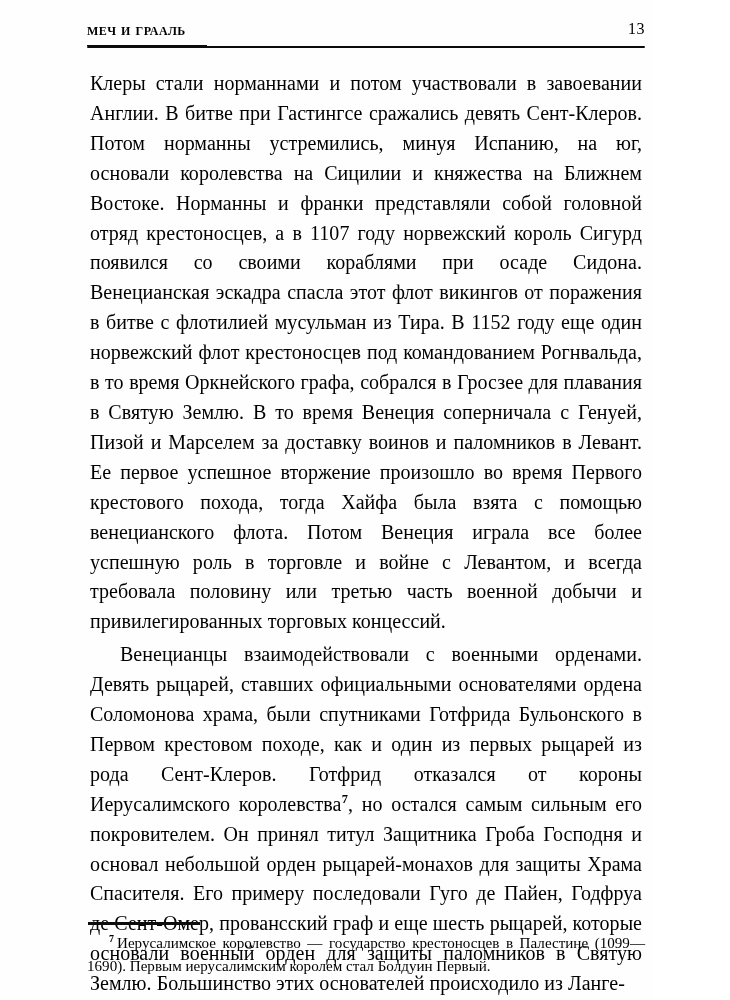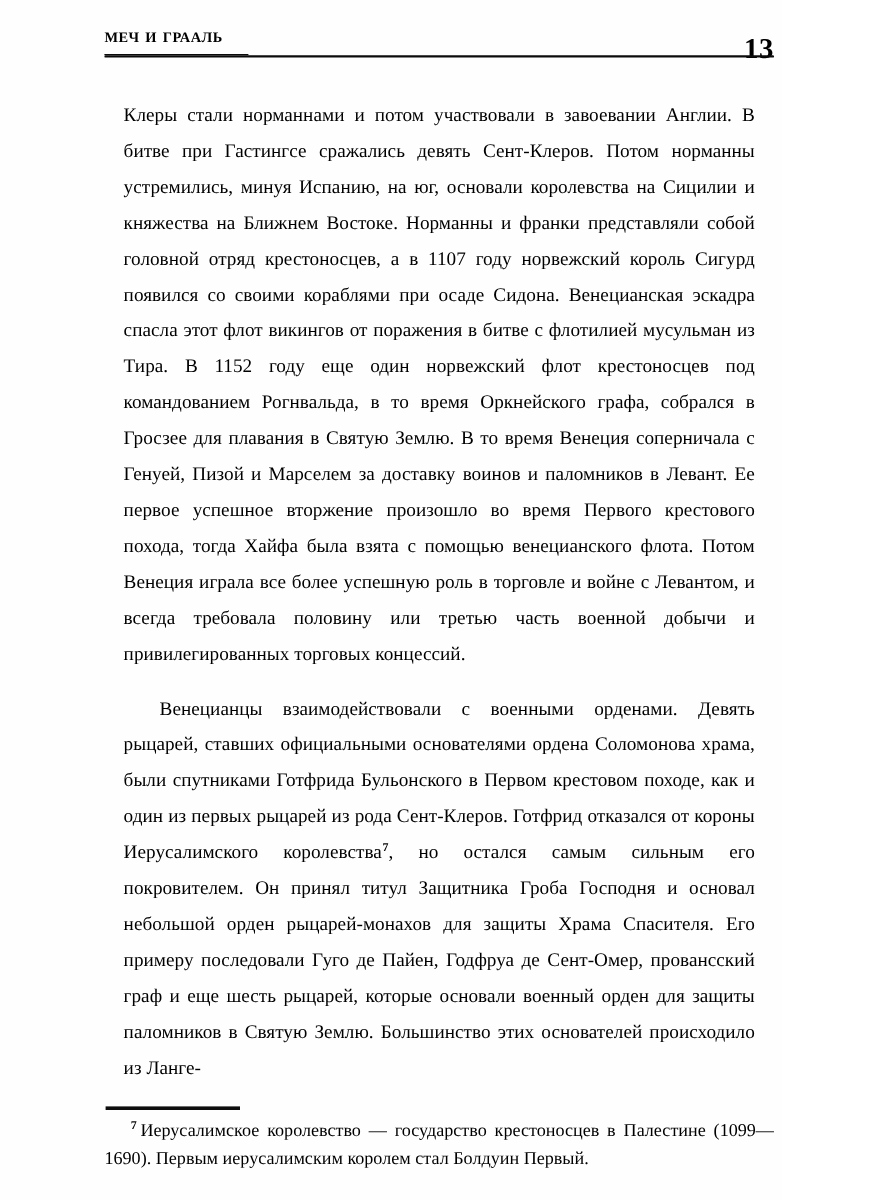--- a/index.html
+++ b/index.html
@@ -42,23 +42,23 @@
     font-size: 17.5px;
     letter-spacing: 0.4px;
     font-variant: small-caps;
     text-transform: lowercase;
     line-height: 22px;
     white-space: nowrap;
   }
   .head-folio {
     position: absolute;
     right: 0;
-    top: 12px;
-    font-weight: bold;
-    font-size: 24px;
+    top: 0;
+    font-weight: normal;
+    font-size: 16px;
     line-height: 22px;
     letter-spacing: 0.5px;
   }
   .head-rule {
     position: absolute;
     left: 87px;
     top: 46px;
     width: 558px;
     height: 2.4px;
     background: #0b0b0b;
@@ -75,24 +75,24 @@
   }
 
   
   .body-col {
     position: absolute;
     left: 87px;
     top: 66px;
     width: 558px;
   }
   p.para {
-    margin: 16px;
+    margin: 3px;
     text-align: justify;
     text-align-last: left;
-    font-size: 16px;
+    font-size: 20px;
     line-height: 29.9px;
     letter-spacing: 0.02px;
     word-spacing: 0.1px;
     hyphens: manual;
   }
   p.para.indent {
     text-indent: 30px;
   }
   sup.fn-ref {
     font-size: 0.62em;

